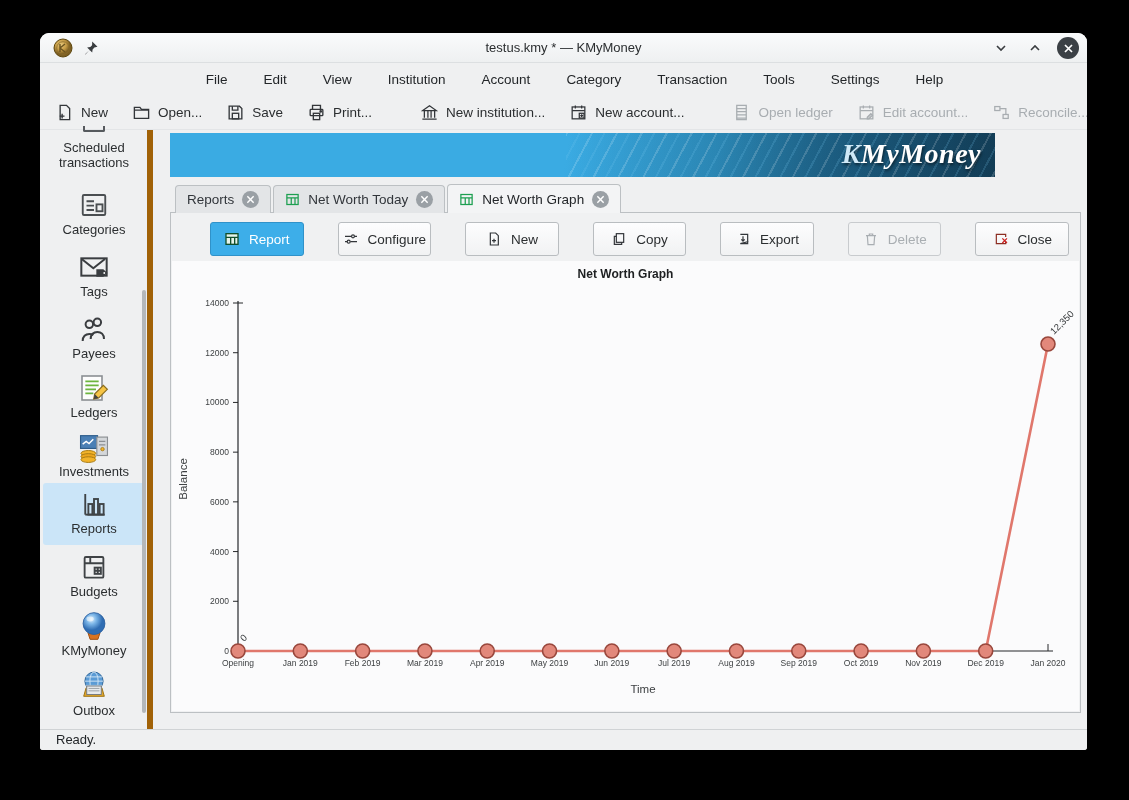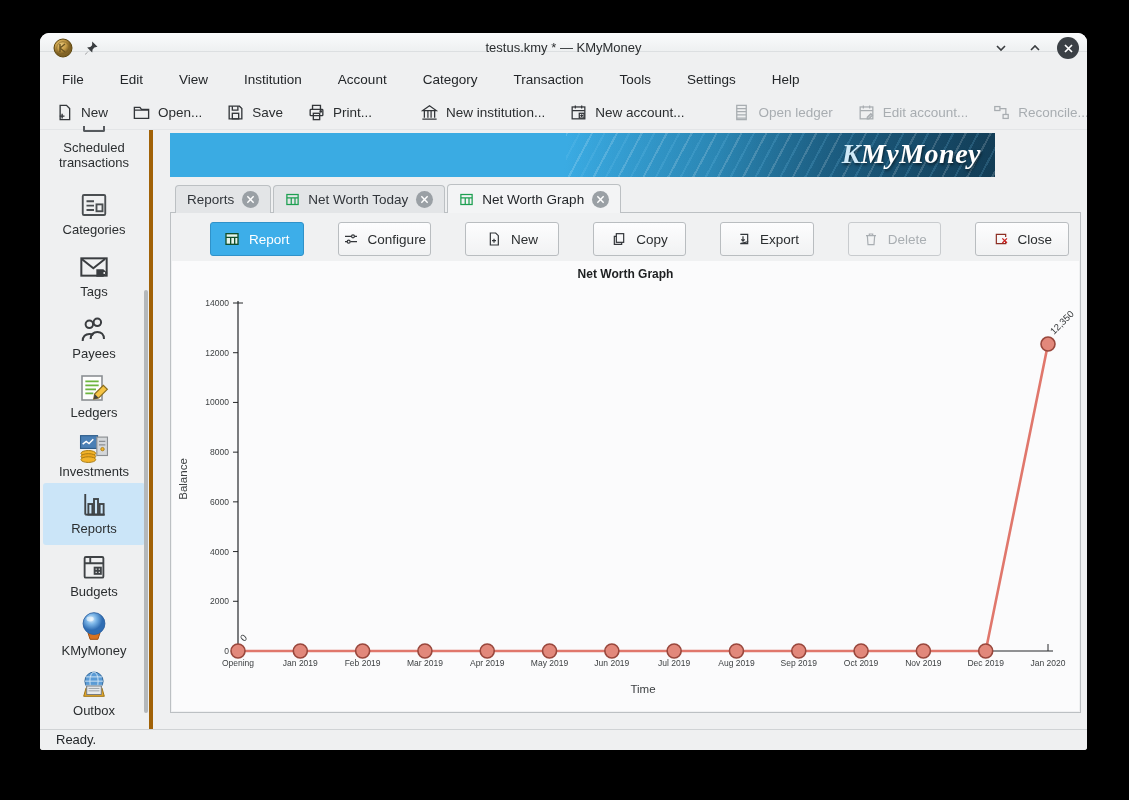--- a/index.html
+++ b/index.html
@@ -2,49 +2,49 @@
 <html><head>
 <meta charset="utf-8">
 <style>
   * { box-sizing: border-box; margin: 0; padding: 0; }
   html,body { width:1129px; height:800px; background:#000; font-family:"Liberation Sans",sans-serif; overflow:hidden; }
 
   .window { position:absolute; left:40px; top:33px; width:1047px; height:717px;
             background:#eff0f1; border-radius:9px 9px 3px 3px; overflow:hidden; }
 
   
-  .titlebar { position:absolute; left:0; top:0; right:0; height:19px;
+  .titlebar { position:absolute; left:0; top:0; right:0; height:30px;
               background:linear-gradient(#fafbfc,#eef0f1); border-bottom:1px solid #dcdfe1; }
   .titlebar .app-icon { position:absolute; left:13px; top:5px; width:20px; height:20px; }
   .titlebar .pin-icon { position:absolute; left:43px; top:7px; width:16px; height:16px; }
   .title-text { position:absolute; left:0; right:0; top:0; height:30px; line-height:30px;
                 text-align:center; font-size:13px; color:#2b2e30; }
   .win-controls { position:absolute; right:8px; top:3px; display:flex; gap:10px; align-items:center; }
   .win-btn { width:24px; height:24px; display:flex; align-items:center; justify-content:center; }
   .close-circle { width:22px; height:22px; border-radius:50%; background:#3b4045;
                   display:flex; align-items:center; justify-content:center; }
 
   
   .menubar { position:absolute; left:0; top:31px; right:0; height:31px;
              display:flex; align-items:center; gap:36px; padding-left:22px;
-             font-size:13.5px; color:#232629; }
+             font-size:13.5px; color:#232629;justify-content:center; }
   .menu-item { cursor:default; }
 
   
   .toolbar { position:absolute; left:0; top:62px; right:0; height:35px;
              display:flex; align-items:center; gap:24px; padding-left:15px;
              font-size:13.5px; color:#2b2e30; border-bottom:1px solid #e3e5e7;}
   .tool-btn { display:flex; align-items:center; gap:7px; white-space:nowrap; }
   .tool-btn svg { display:block; }
   .tool-btn.disabled { color:#a8adb1; }
   .tool-sep { width:1px; height:26px; background:#d4d7d9; }
 
   
   .sidebar { position:absolute; left:0; top:97px; width:113px; bottom:21px;
-             border-right:4px solid #a16207; }
+             border-right:6px solid #a16207; }
   .side-item { position:absolute; left:2px; width:104px; text-align:center;
                font-size:13px; color:#2b2e30; }
   .side-item .icn { height:34px; display:flex; align-items:center; justify-content:center; }
   .side-item.selected { background:#cbe5f8; border-radius:3px; left:3px; width:102px; }
   .side-scrollbar { position:absolute; right:1px; top:160px; width:4px; height:423px;
                     background:#b4b8bb; border-radius:2px; }
   .icon-sliver { width:22px; height:6px; border:2px solid #565a5e; border-top:none; border-radius:0 0 2px 2px; margin:0 auto; }
 
   
   .banner { position:absolute; left:130px; top:100px; width:825px; height:44px;

